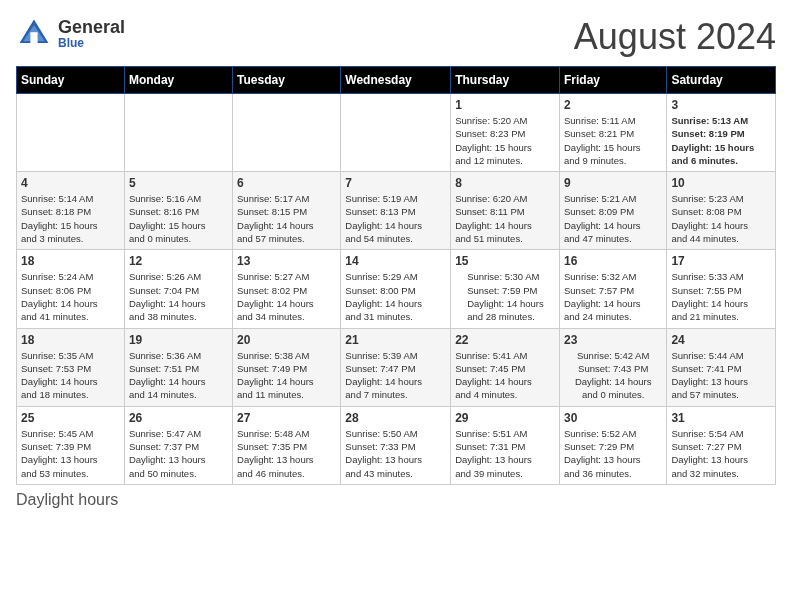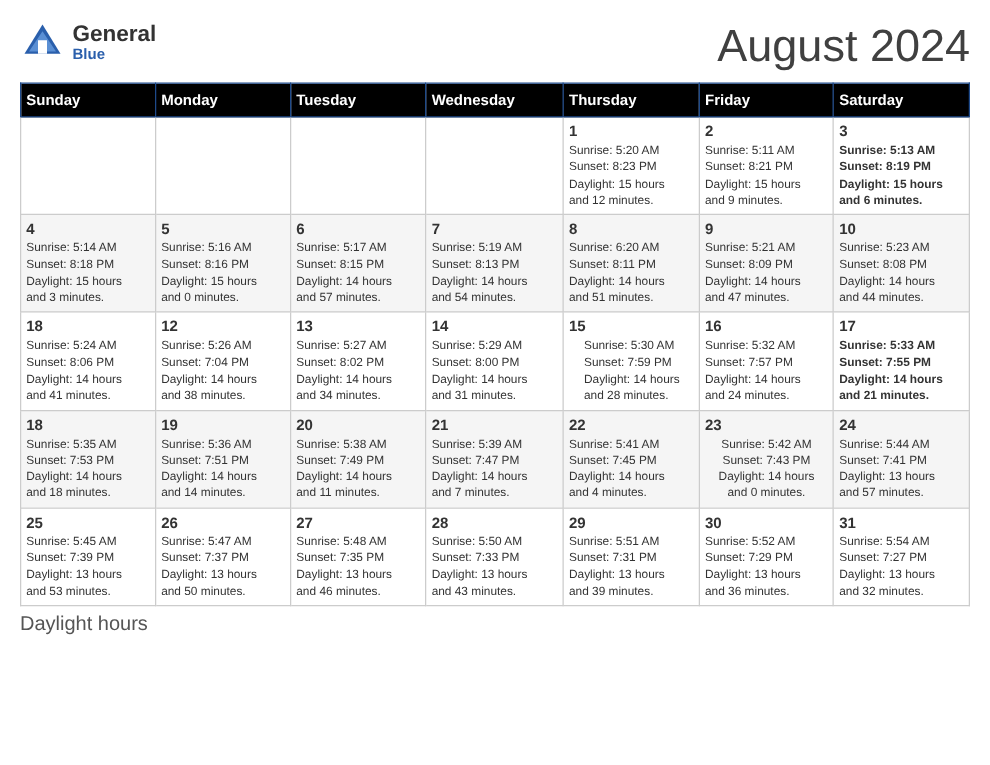--- a/index.html
+++ b/index.html
@@ -248,21 +248,21 @@
         </td>
         <td>
           <span class="day-number">16</span>
           <div class="day-info" style="white-space: pre-line;">Sunrise: 5:32 AM
 Sunset: 7:57 PM
 Daylight: 14 hours
 and 24 minutes.</div>
         </td>
         <td>
           <span class="day-number">17</span>
-          <div class="day-info" style="white-space: pre-line; font-weight: bold;">Sunrise: 5:33 AM
+          <div class="day-info" style="white-space: pre-line;">Sunrise: 5:33 AM
 Sunset: 7:55 PM
 Daylight: 14 hours
 and 21 minutes.</div>
         </td>
       </tr>
       <tr>
         <td>
           <span class="day-number">18</span>
           <div class="day-info" style="white-space: pre-line;">Sunrise: 5:35 AM
 Sunset: 7:53 PM

